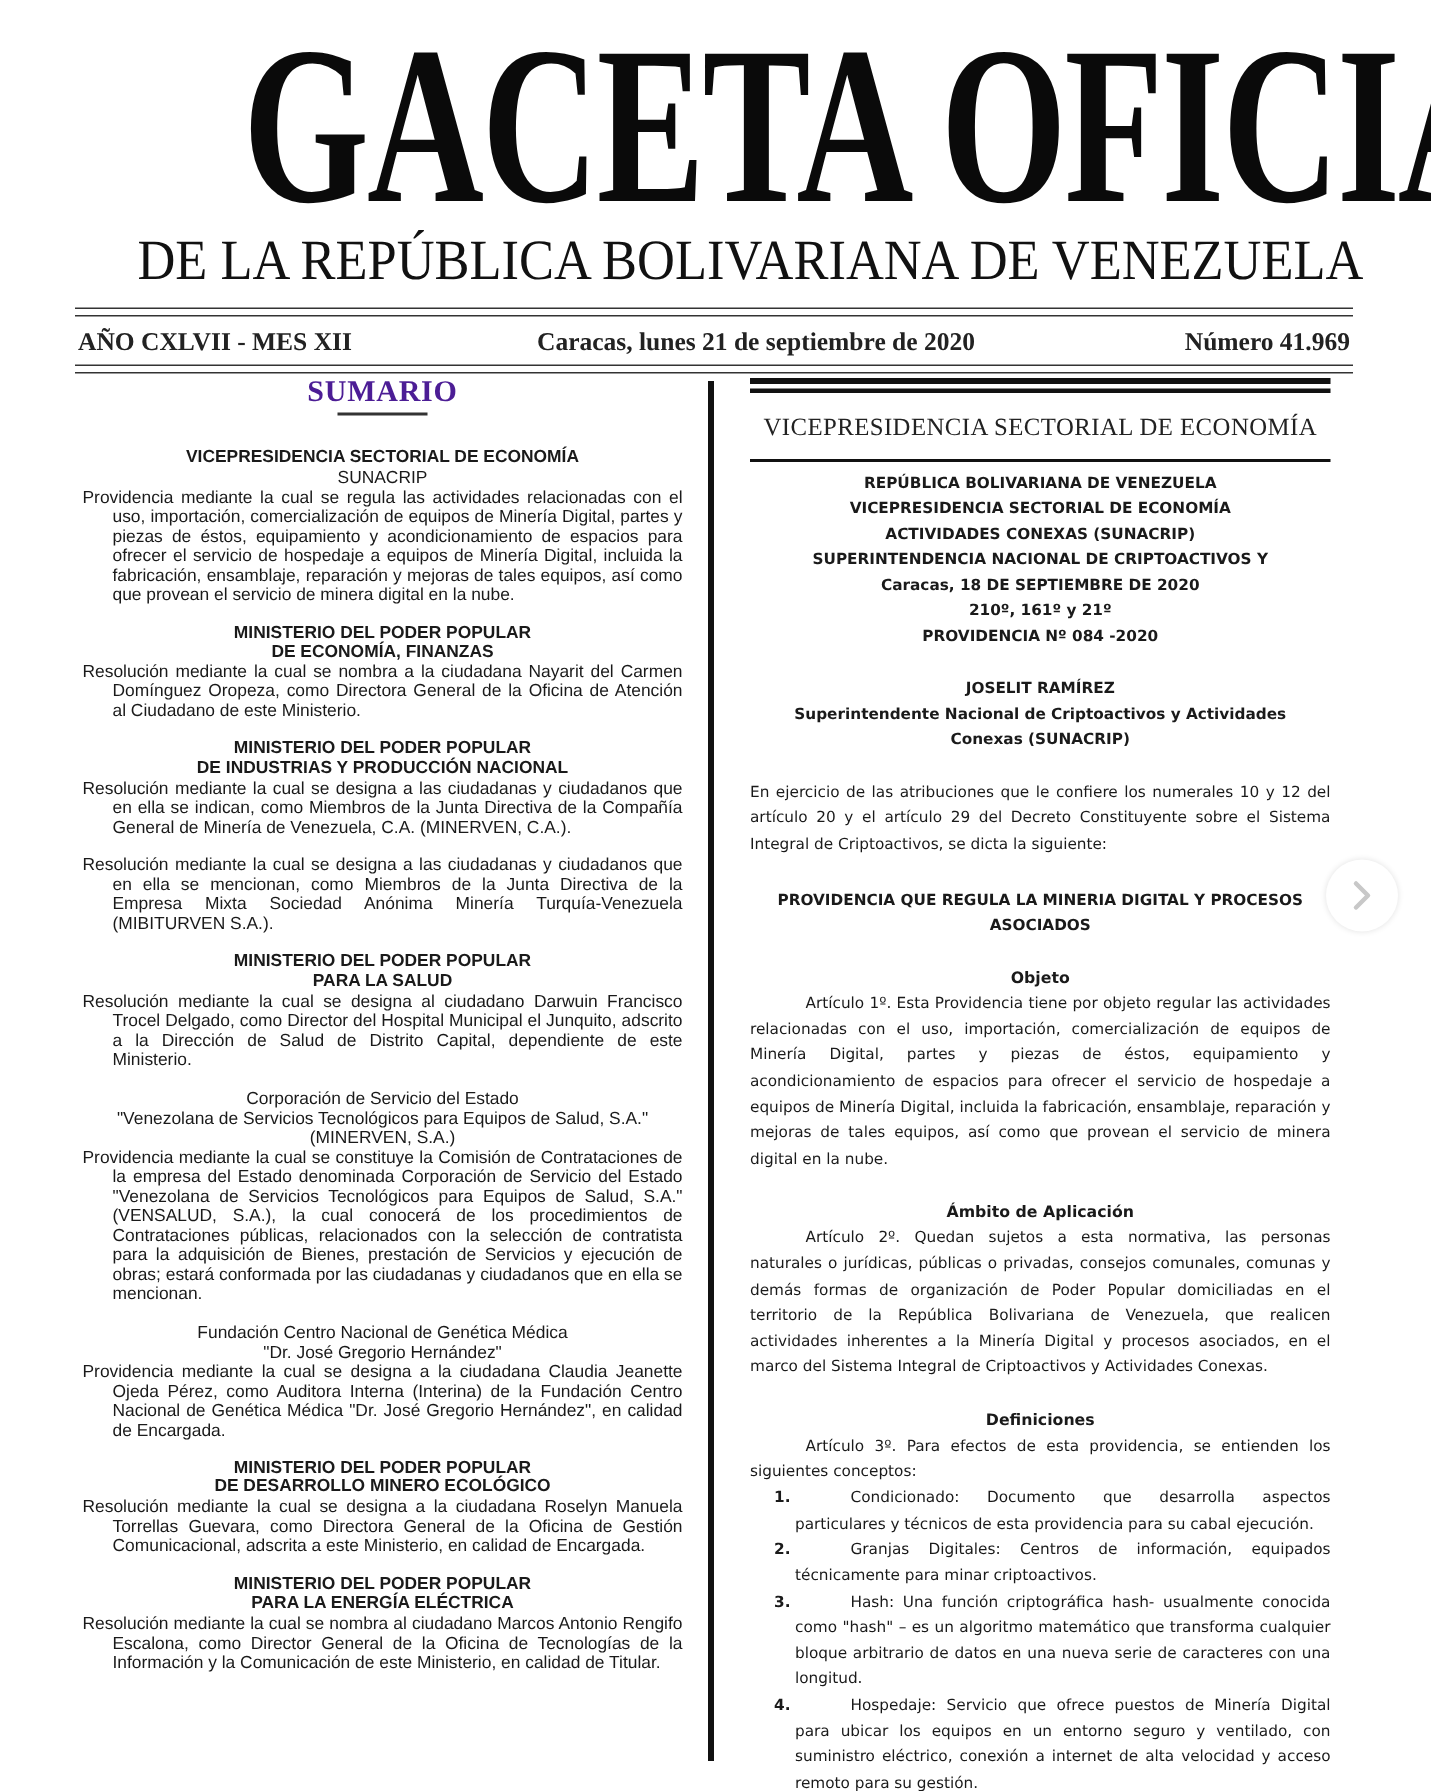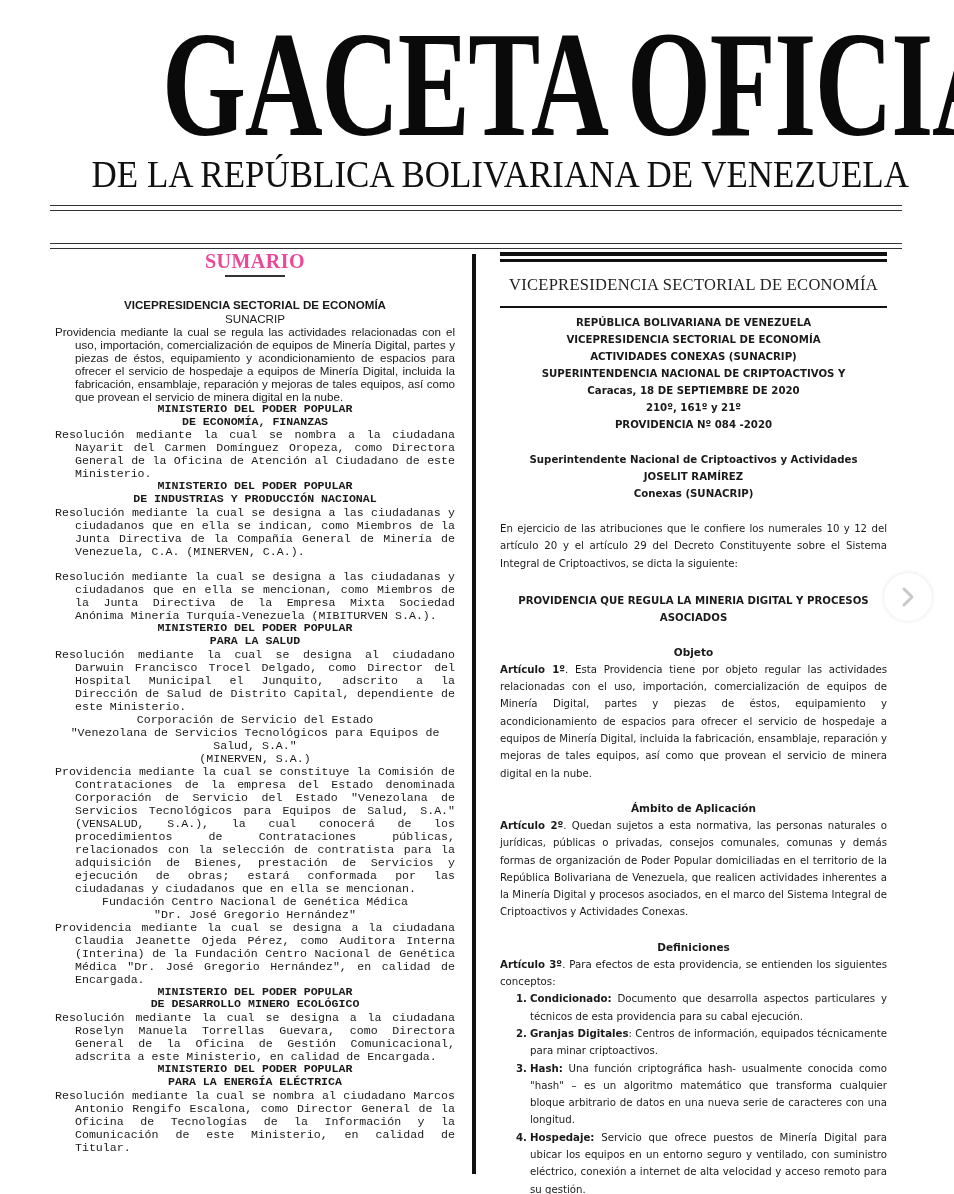--- a/index.html
+++ b/index.html
@@ -28,57 +28,62 @@
   .infobar .c { position:absolute; left:308px; }
   .infobar .r { position:absolute; right:2px; }
 
   
   .col-divider { position:absolute; left:472px; top:254px; width:4px; height:920px; background:#111; }
 
   
   .left-col { position:absolute; left:55px; top:248px; width:400px;
     font-family:"Liberation Sans", sans-serif; font-size:11.6px; line-height:13px; color:#1a1a1a; }
   .sumario-title { text-align:center; font-family:"Liberation Serif", serif; font-weight:bold;
-    font-size:20px; line-height:26px; letter-spacing:0.5px; color:#ec4899; }
+    font-size:20px; line-height:26px; letter-spacing:0.5px; color:#4c1d95; }
   .sumario-underline { width:60px; height:2px; background:#333; margin:1px auto 0 auto; }
   .s-head { text-align:center; font-weight:bold; font-size:11.6px; line-height:12.8px; }
   .s-sub { text-align:center; font-weight:normal; }
   .s-entry { text-align:justify; text-indent:-20px; padding-left:20px; }
-  .s-block { margin-top:0;font-family:Liberation Mono, monospace; }
+  .s-block { margin-top:13px; }
 
   
   .right-col { position:absolute; left:500px; top:252px; width:387px;
     font-family:"DejaVu Sans", sans-serif; color:#1a1a1a; }
   .thick-rule { height:4px; background:#111; }
   .thin-gap { height:3px; }
   .mid-rule { height:3px; background:#111; }
   .vice-title { font-family:"Liberation Serif", serif; font-size:16.5px; letter-spacing:0.3px;
     text-align:center; line-height:22px; margin:12px 0 10px 0; color:#222; white-space:nowrap; }
   .r-center-bold { text-align:center; font-weight:bold; font-size:10.2px; line-height:17px; }
   .r-para { text-align:justify; font-size:10.2px; line-height:17.3px; }
   .r-head-right { text-align:center; font-weight:bold; font-size:10.5px; line-height:17px; }
-  .b { font-weight:bold; }
+  .b { font-weight:normal;margin-left:37px; }
   .def-list { margin:0; padding:0; list-style:none; }
   .def-item { position:relative; padding-left:30px; text-align:justify; font-size:10.2px; line-height:17.3px; }
   .def-num { position:absolute; left:16px; font-weight:bold; }
 
   
   .next-btn { position:absolute; left:884px; top:573px; width:48px; height:48px; border-radius:50%;
     background:#ffffff; box-shadow:0 0 4px rgba(0,0,0,0.12); display:flex; align-items:center; justify-content:center;
     cursor:pointer; }
 </style>
 </head>
 <body>
 
 <div class="page">
 
   <div class="masthead-title">GACETA OFICIAL</div>
   <div class="masthead-sub">DE LA REPÚBLICA BOLIVARIANA DE VENEZUELA</div>
 
   <div class="rule-double" style="top:205px;"></div>
+  <div class="infobar">
+    <span class="l">AÑO CXLVII  -  MES XII</span>
+    <span class="c">Caracas, lunes 21 de septiembre de 2020</span>
+    <span class="r">Número 41.969</span>
+  </div>
   <div class="rule-double" style="top:243px;"></div>
 
   <div class="col-divider"></div>
 
   <div class="left-col">
     <div class="sumario-title">SUMARIO</div>
     <div class="sumario-underline"></div>
 
     <div style="height:22px"></div>
 
@@ -143,22 +148,22 @@
     <div style="height:6px"></div>
     <div class="r-center-bold">REPÚBLICA BOLIVARIANA DE VENEZUELA</div>
     <div class="r-center-bold">VICEPRESIDENCIA SECTORIAL DE ECONOMÍA</div>
     <div class="r-center-bold">ACTIVIDADES CONEXAS (SUNACRIP)</div>
     <div class="r-center-bold">SUPERINTENDENCIA NACIONAL DE CRIPTOACTIVOS Y</div>
     <div class="r-center-bold">Caracas, 18 DE SEPTIEMBRE DE 2020</div>
     <div class="r-center-bold">210º, 161º y 21º</div>
     <div class="r-center-bold">PROVIDENCIA Nº 084 -2020</div>
 
     <div style="height:18px"></div>
+    <div class="r-center-bold">JOSELIT RAMÍREZ</div>
     <div class="r-center-bold">Superintendente Nacional de Criptoactivos y Actividades</div>
-    <div class="r-center-bold">JOSELIT RAMÍREZ</div>
     <div class="r-center-bold">Conexas (SUNACRIP)</div>
 
     <div style="height:18px"></div>
     <div class="r-para">En ejercicio de las atribuciones que le confiere los numerales 10 y 12 del artículo 20 y el artículo 29 del Decreto Constituyente sobre el Sistema Integral de Criptoactivos, se dicta la siguiente:</div>
 
     <div style="height:20px"></div>
     <div class="r-center-bold">PROVIDENCIA QUE REGULA LA MINERIA DIGITAL Y PROCESOS</div>
     <div class="r-center-bold">ASOCIADOS</div>
 
     <div style="height:18px"></div>

